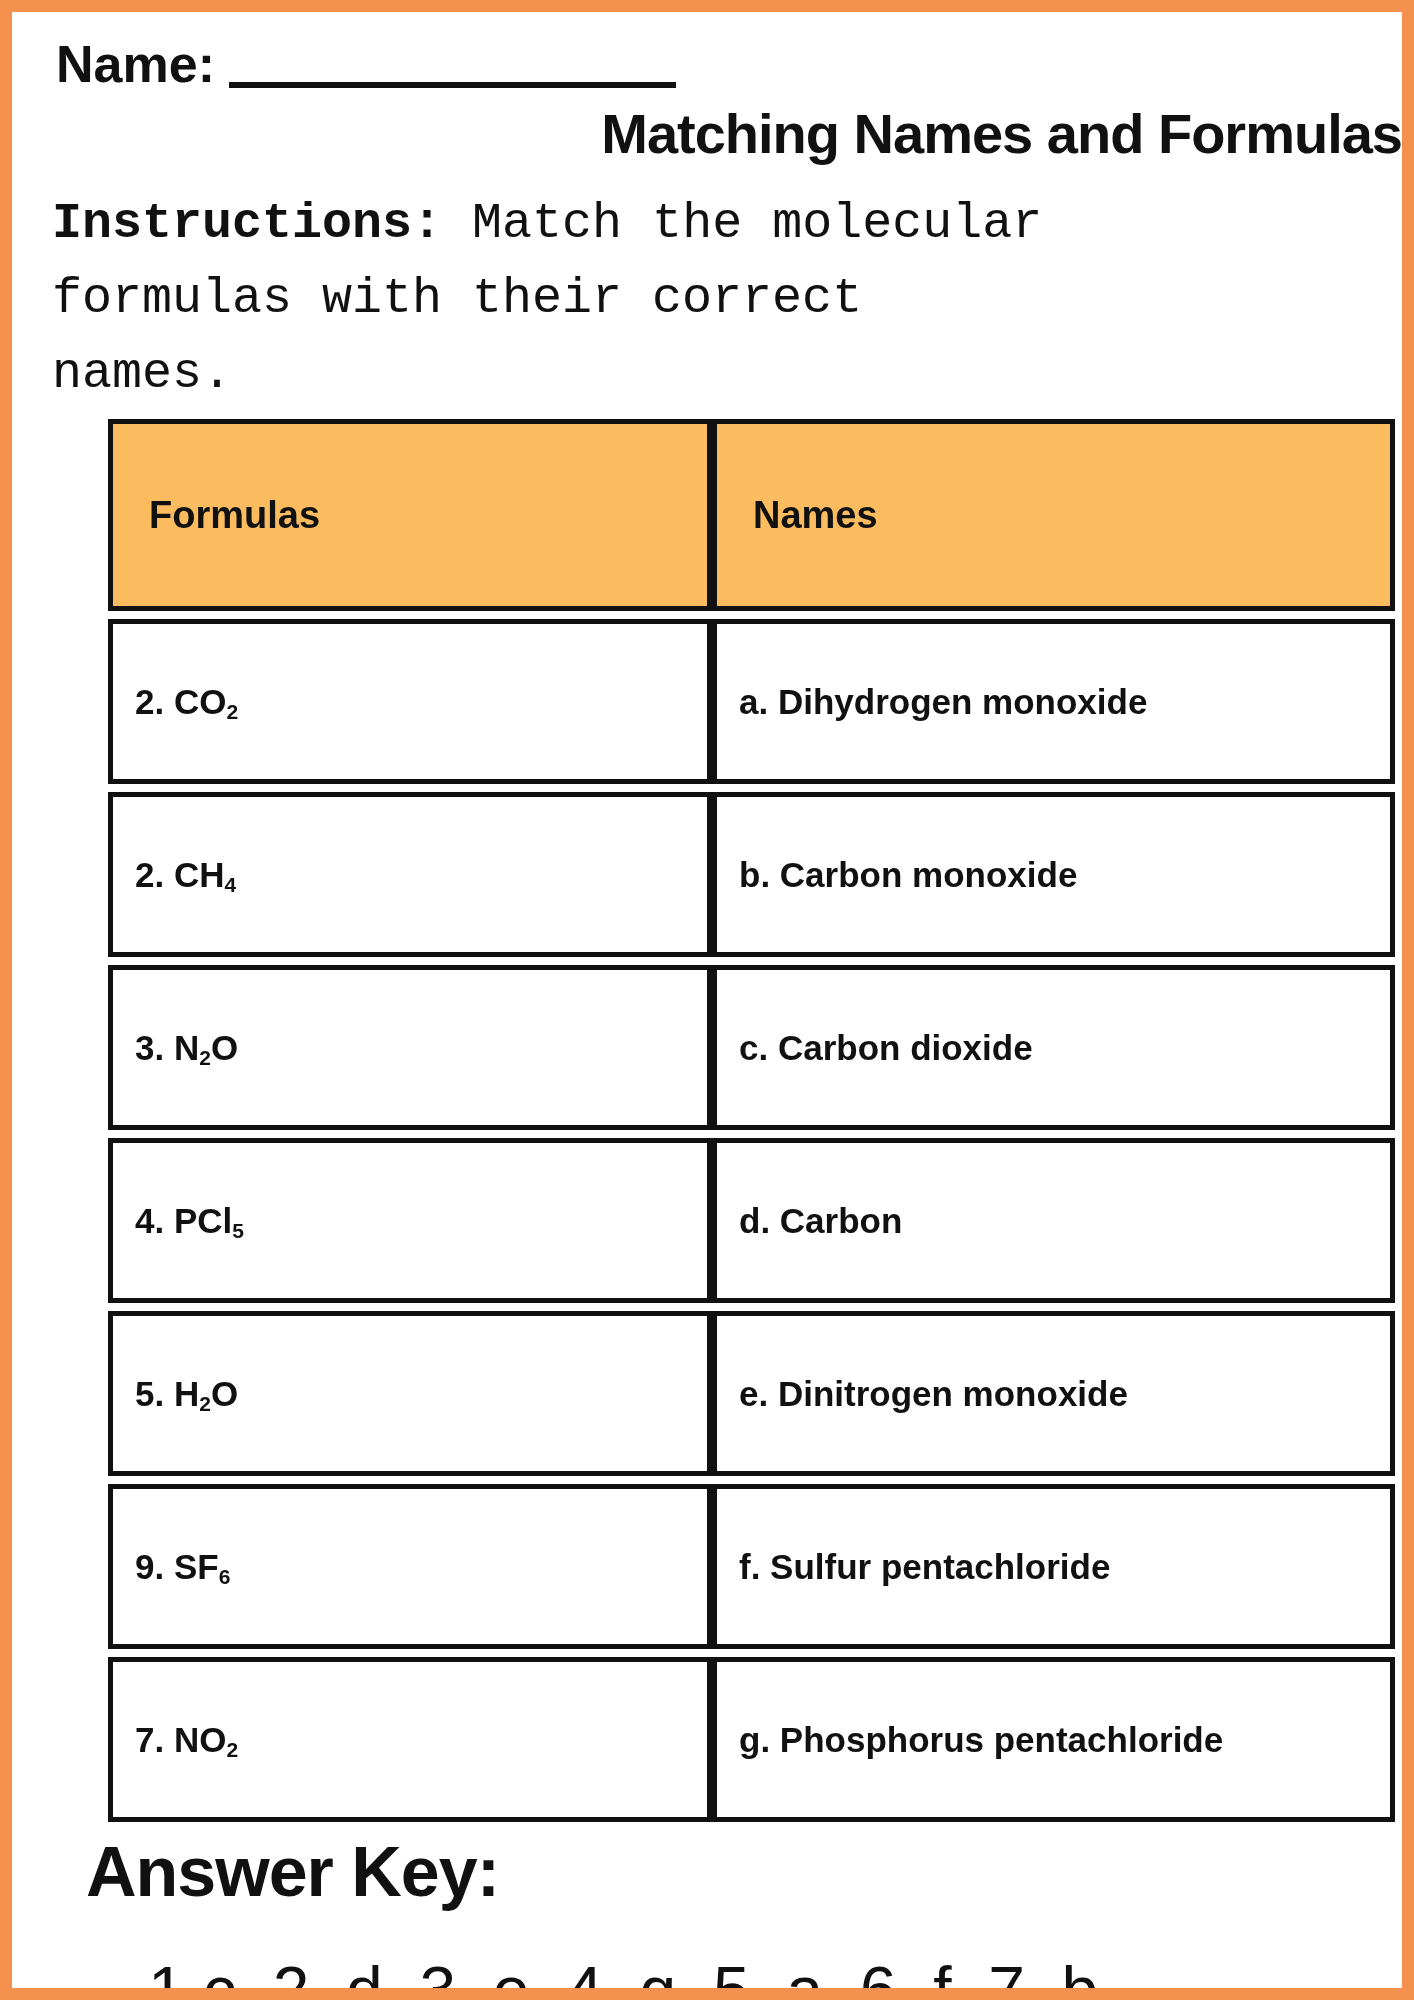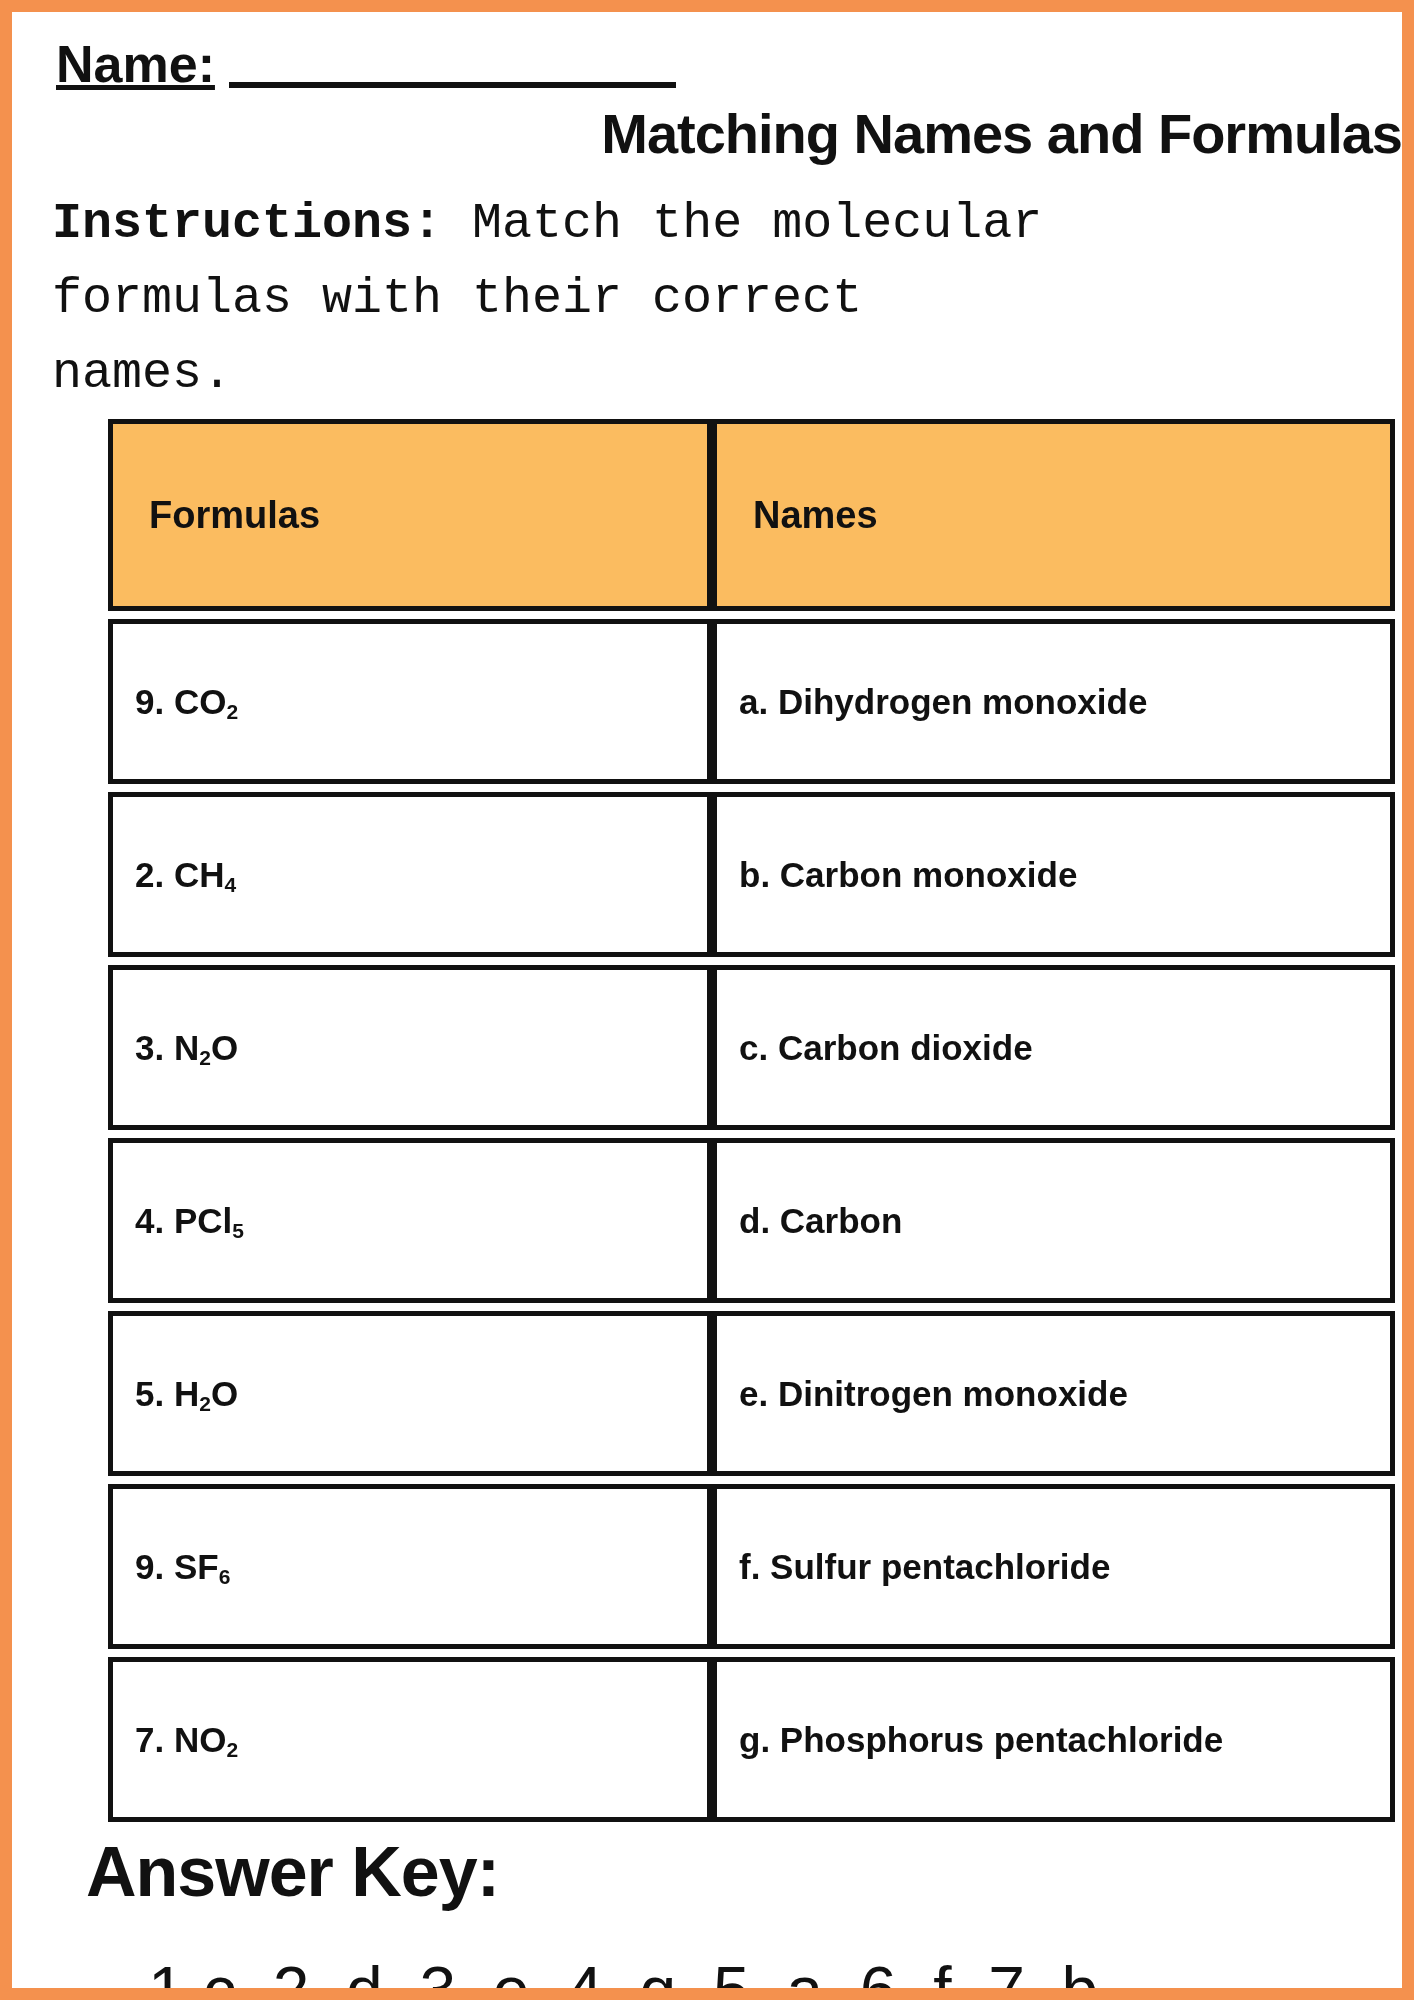--- a/index.html
+++ b/index.html
@@ -15,21 +15,21 @@
     background:#ffffff;
     color:var(--ink);
     font-family:"Liberation Sans","DejaVu Sans",sans-serif;
     overflow:hidden;
     position:relative;
   }
   
   .name-row{
     margin:26px 0 0 44px;
     font-size:52px;font-weight:bold;line-height:1.0;
-    display:flex;align-items:flex-end;text-decoration:underline;
+    display:flex;align-items:flex-end;
   }
   .name-underline{
     display:inline-block;
     width:447px;height:6px;
     background:var(--ink);
     margin-left:14px;margin-bottom:2px;
   }
   
   .title{
     margin-top:14px;
@@ -112,21 +112,21 @@
     <span>names.</span>
   </div>
 
   <div class="match-table">
 
     <div class="col col-formulas">
       <div class="cell header">
         <span class="txt">Formulas</span>
       </div>
       <div class="cell row">
-        <span class="txt"><span>9. CO</span><span class="sub">2</span></span>
+        <span class="txt"><span>2. CO</span><span class="sub">2</span></span>
       </div>
       <div class="cell row">
         <span class="txt"><span>2. CH</span><span class="sub">4</span></span>
       </div>
       <div class="cell row">
         <span class="txt"><span>3. N</span><span class="sub">2</span><span>O</span></span>
       </div>
       <div class="cell row">
         <span class="txt"><span>4. PCl</span><span class="sub">5</span></span>
       </div>

